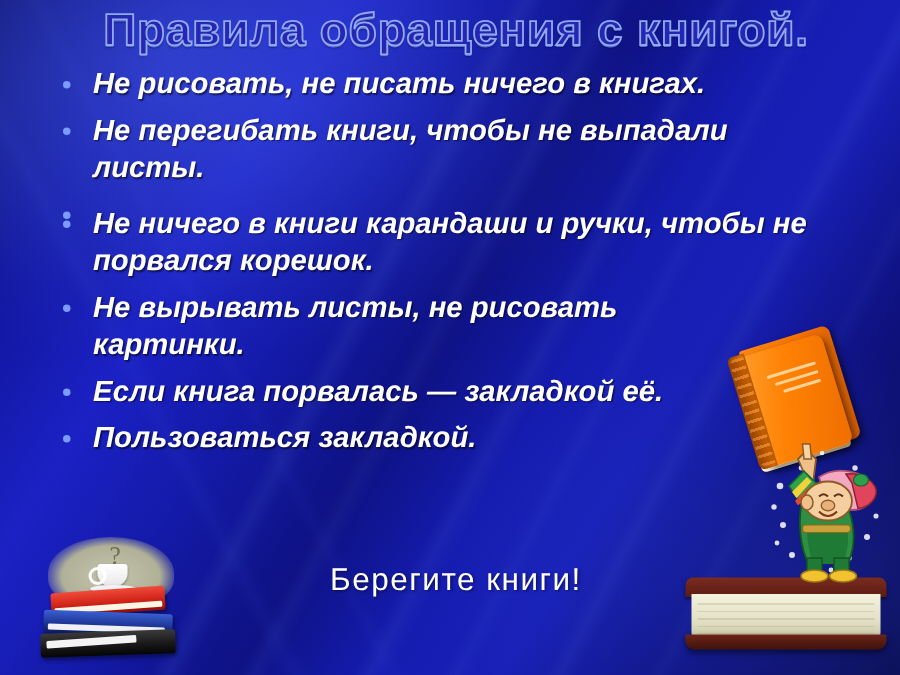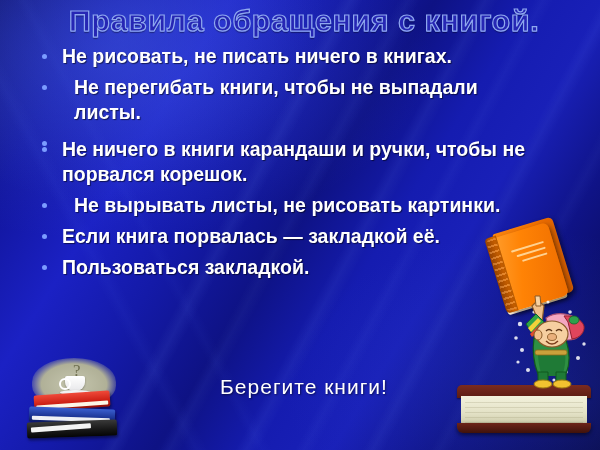--- a/index.html
+++ b/index.html
@@ -88,36 +88,37 @@
     list-style: none;
   }
   .bullet-item {
     position: relative;
     display: flex;
     align-items: flex-start;
     padding: 0 0 0 32px;
     margin: 0 0 6px 0;
     color: #ffffff;
     font-family: "Liberation Sans", sans-serif;
+    font-style: italic;
     font-weight: 700;
     font-size: 19.5px;
     line-height: 25px;
     text-shadow: 1px 1px 1px rgba(0,0,0,0.55);
   }
   .bullet-item .dot {
     position: absolute;
     left: 12px;
     top: 10px;
     width: 5px;
     height: 5px;
     border-radius: 50%;
     background: #7b9cff;
   }
   .bullet-item .txt { display: block; }
-  .bullet-item.w-narrow .txt { max-width: 430px; margin-left: 12px; }
+  .bullet-item.w-narrow .txt { max-width: 430px; }
   .bullet-item.w-mid .txt { max-width: 500px; }
 
   
   .footer-line {
     position: absolute;
     left: 0; right: 0;
     top: 375px;
     text-align: center;
     color: #ffffff;
     font-family: "Liberation Sans", sans-serif;

